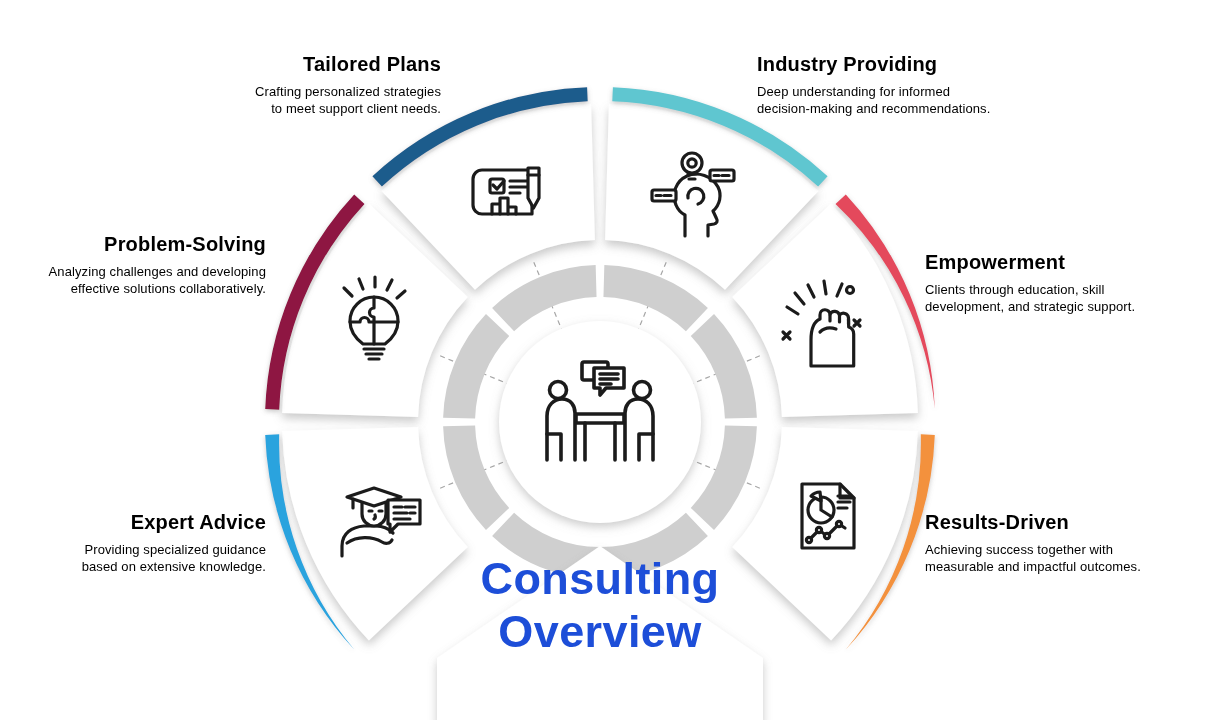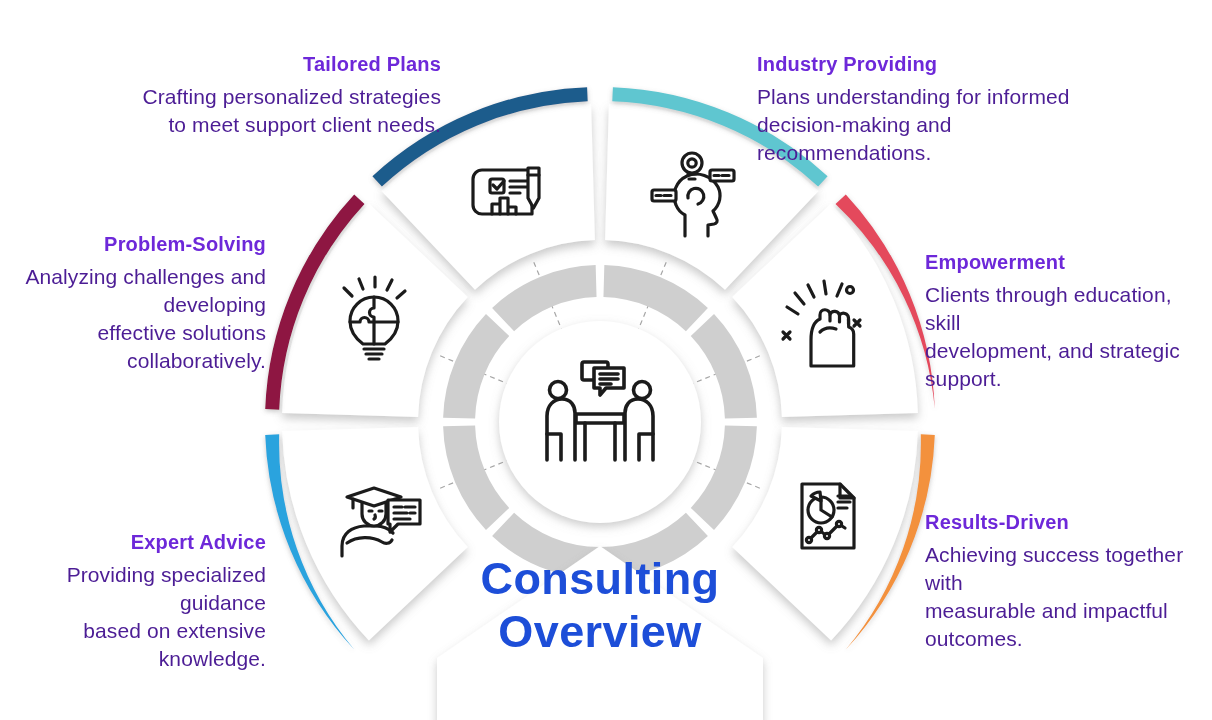--- a/index.html
+++ b/index.html
@@ -1,21 +1,21 @@
 <!DOCTYPE html>
 <html><head>
 <meta charset="utf-8">
 <style>
   html,body{margin:0;padding:0;background:#fff;}
   #canvas{position:relative;width:1212px;height:720px;background:#fff;overflow:hidden;
           font-family:"Liberation Sans",sans-serif;}
   #wheel{position:absolute;left:0;top:0;}
   .textblock{position:absolute;}
-  .seg-title{font-weight:700;font-size:20px;line-height:1.2;color:#6d28d9;letter-spacing:.2px;margin-bottom:7px;}
-  .seg-desc{font-size:21px;line-height:1.34;color:#4c1d95;letter-spacing:.1px;}
+  .seg-title{font-weight:700;font-size:20px;line-height:1.2;color:#000000;letter-spacing:.2px;margin-bottom:7px;}
+  .seg-desc{font-size:13px;line-height:1.34;color:#000000;letter-spacing:.1px;}
   .align-r{text-align:right;}
   .align-l{text-align:left;}
   #main-title{position:absolute;left:400px;top:552px;width:400px;text-align:center;
               font-weight:700;font-size:45px;line-height:1.18;color:#1d4ed8;letter-spacing:.4px;}
   .ico *{stroke:#1b1b1b;stroke-width:3.2;fill:none;stroke-linecap:round;stroke-linejoin:round;}
   .ico .fw{fill:#ffffff;}
   .cico *{stroke:#1b1b1b;stroke-width:3.6;fill:none;stroke-linecap:round;stroke-linejoin:round;}
   .cico .fw{fill:#ffffff;}
 </style>
 </head>
@@ -163,37 +163,37 @@
   </svg>
 
   <div class="textblock align-r" style="left:141px;top:52px;width:300px;">
     <div class="seg-title">Tailored Plans</div>
     <div class="seg-desc">Crafting personalized strategies</div>
     <div class="seg-desc">to meet support client needs.</div>
   </div>
 
   <div class="textblock align-l" style="left:757px;top:52px;width:330px;">
     <div class="seg-title">Industry Providing</div>
-    <div class="seg-desc">Plans understanding for informed</div>
+    <div class="seg-desc">Deep understanding for informed</div>
     <div class="seg-desc">decision-making and recommendations.</div>
   </div>
 
   <div class="textblock align-r" style="left:0px;top:232px;width:266px;">
     <div class="seg-title">Problem-Solving</div>
     <div class="seg-desc">Analyzing challenges and developing</div>
     <div class="seg-desc">effective solutions collaboratively.</div>
   </div>
 
   <div class="textblock align-l" style="left:925px;top:250px;width:285px;">
     <div class="seg-title">Empowerment</div>
     <div class="seg-desc">Clients through education, skill</div>
     <div class="seg-desc">development, and strategic support.</div>
   </div>
 
-  <div class="textblock align-r" style="left:6px;top:510px;width:260px;margin-top:20px;">
+  <div class="textblock align-r" style="left:6px;top:510px;width:260px;">
     <div class="seg-title">Expert Advice</div>
     <div class="seg-desc">Providing specialized guidance</div>
     <div class="seg-desc">based on extensive knowledge.</div>
   </div>
 
   <div class="textblock align-l" style="left:925px;top:510px;width:290px;">
     <div class="seg-title">Results-Driven</div>
     <div class="seg-desc">Achieving success together with</div>
     <div class="seg-desc">measurable and impactful outcomes.</div>
   </div>

